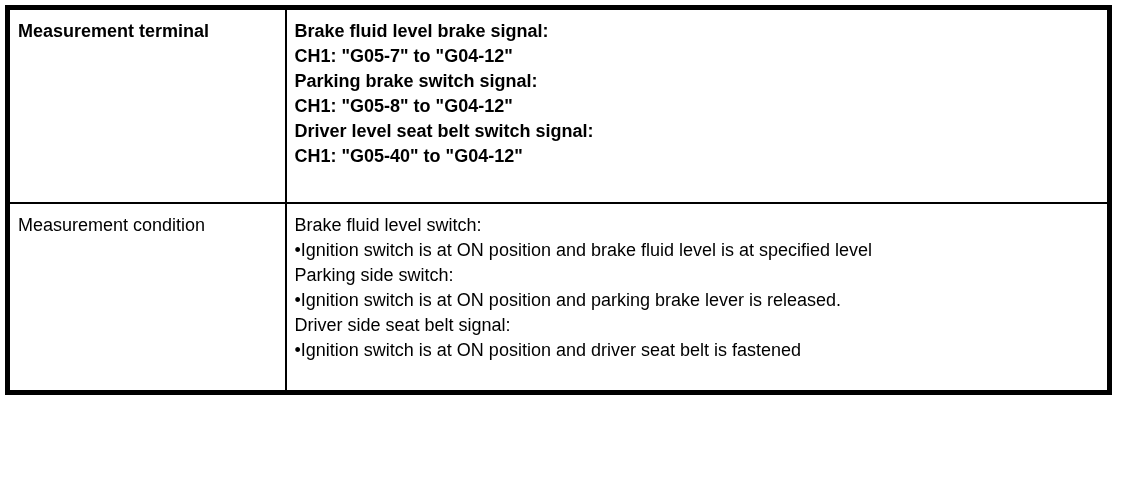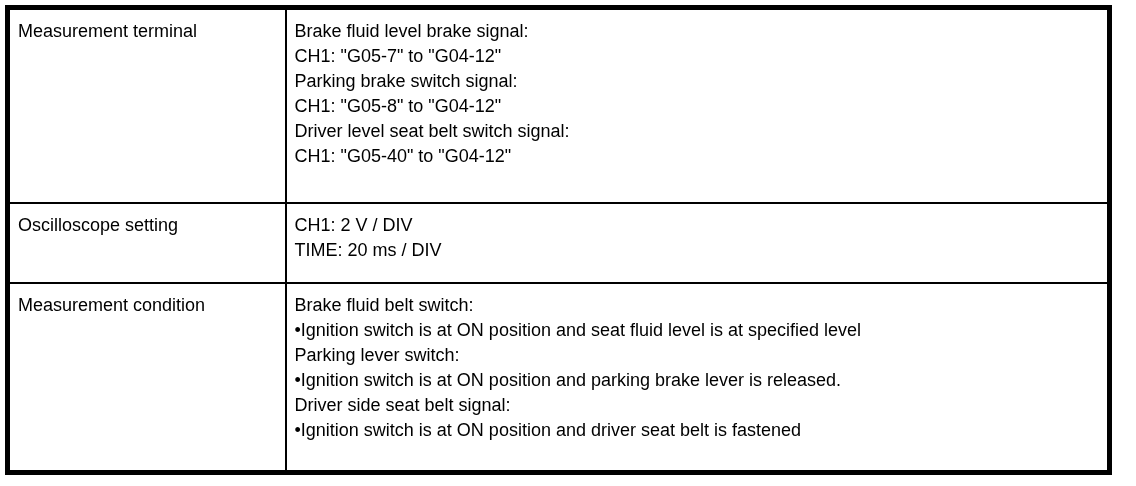--- a/index.html
+++ b/index.html
@@ -28,21 +28,21 @@
     box-sizing: border-box;
     font-size: 18px;
     line-height: 25px;
     padding: 9px 8px 8px 8px;
     white-space: nowrap;
     overflow: hidden;
   }
   .label-cell {
     width: 278px;
   }
-  .row-terminal td  { height: 195px; }
+  .row-terminal td  { height: 195px; font-weight: bold; }
   .row-scope td     { height: 80px;  }
   .row-condition td { height: 190px; margin-top: 21px; }
   .line {
     height: 25px;
   }
 </style>
 </head>
 <body>
 
 <table class="spec-table">
@@ -51,32 +51,25 @@
       <td class="label-cell">Measurement terminal</td>
       <td class="value-cell">
         <div class="line">Brake fluid level brake signal:</div>
         <div class="line">CH1: "G05-7" to "G04-12"</div>
         <div class="line">Parking brake switch signal:</div>
         <div class="line">CH1: "G05-8" to "G04-12"</div>
         <div class="line">Driver level seat belt switch signal:</div>
         <div class="line">CH1: "G05-40" to "G04-12"</div>
       </td>
     </tr>
-    <tr class="row-scope">
-      <td class="label-cell">Oscilloscope setting</td>
-      <td class="value-cell">
-        <div class="line">CH1: 2 V / DIV</div>
-        <div class="line">TIME: 20 ms / DIV</div>
-      </td>
-    </tr>
     <tr class="row-condition">
       <td class="label-cell">Measurement condition</td>
       <td class="value-cell">
-        <div class="line">Brake fluid belt switch:</div>
-        <div class="line">•Ignition switch is at ON position and seat fluid level is at specified level</div>
-        <div class="line">Parking lever switch:</div>
+        <div class="line">Brake fluid level switch:</div>
+        <div class="line">•Ignition switch is at ON position and brake fluid level is at specified level</div>
+        <div class="line">Parking side switch:</div>
         <div class="line">•Ignition switch is at ON position and parking brake lever is released.</div>
         <div class="line">Driver side seat belt signal:</div>
         <div class="line">•Ignition switch is at ON position and driver seat belt is fastened</div>
       </td>
     </tr>
   </tbody>
 </table>
 
 </body></html>

